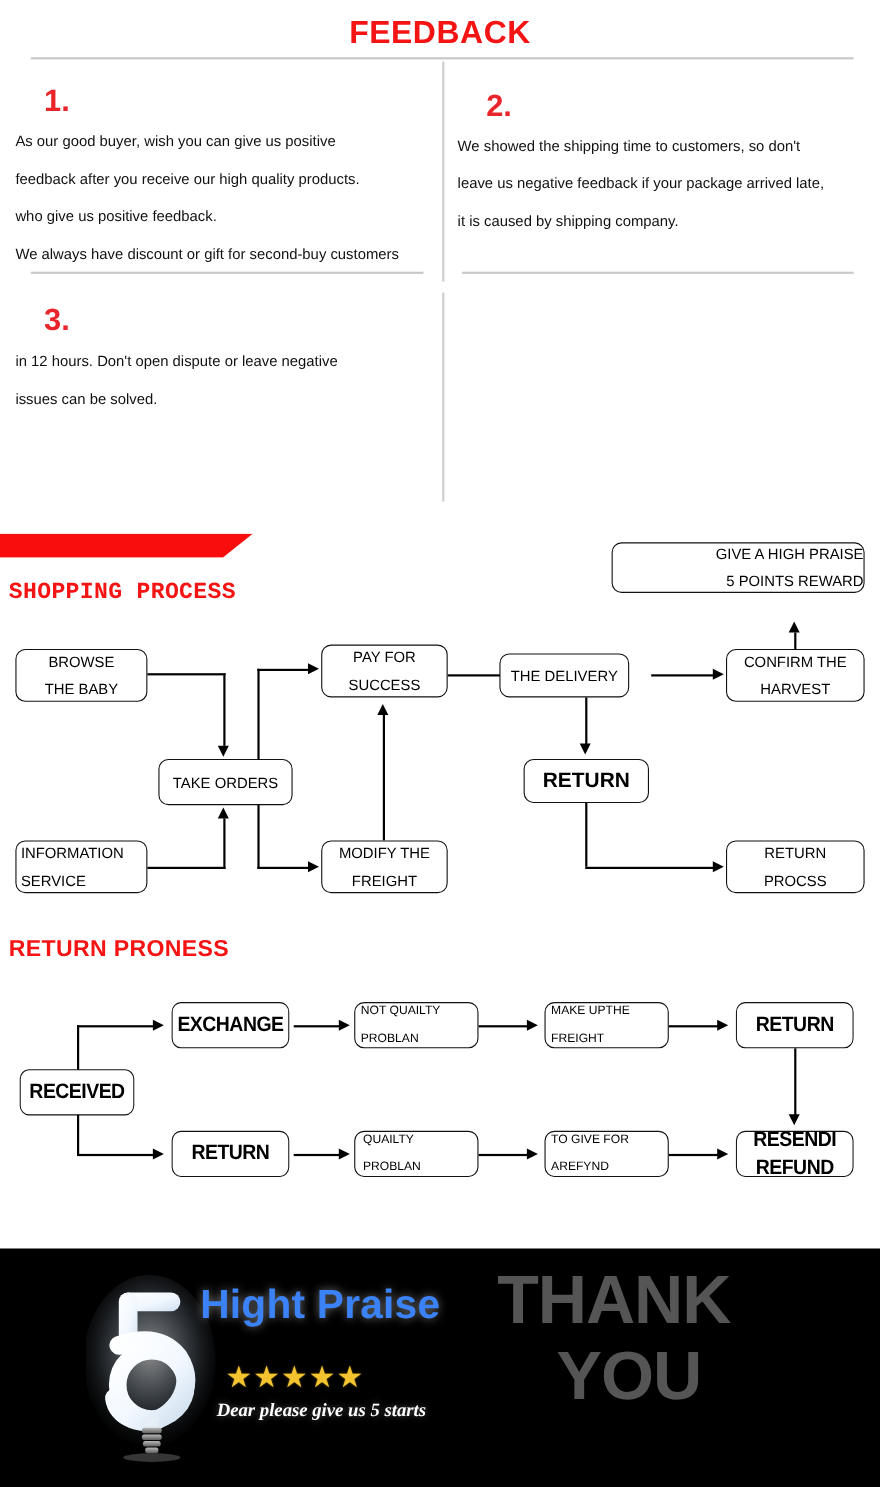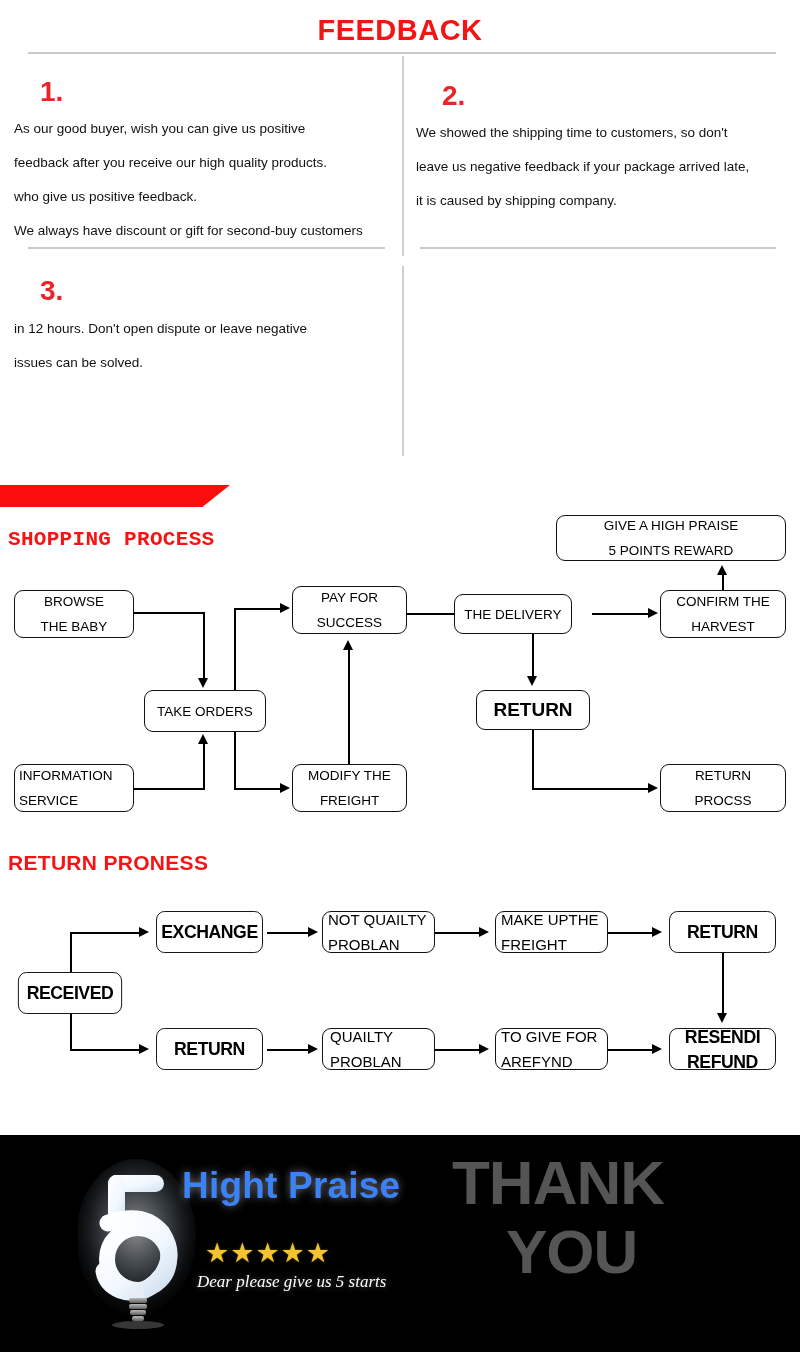--- a/index.html
+++ b/index.html
@@ -43,21 +43,21 @@
   
   .fbox{
     position:absolute;box-sizing:border-box;
     border:1.6px solid #111;border-radius:9px;background:#fff;
     display:flex;flex-direction:column;align-items:center;justify-content:center;
     color:#000;text-align:center;overflow:visible;z-index:3;
   }
   .fbox span{display:block;white-space:nowrap;}
   .fbox.sp1 span{line-height:25px;}
   .t-med{font-size:13.5px;}
-  .t-sm{font-size:15px;}
+  .t-sm{font-size:11px;}
   .t-big{font-size:19px;font-weight:bold;}
   .t-cond{font-size:19px;font-weight:bold;letter-spacing:-0.5px;
           font-family:"Liberation Sans Narrow","Liberation Sans",sans-serif;
           transform:scaleX(.93);}
 
   .ln{position:absolute;background:#000;z-index:1;}
   .lnh{height:1.8px;}
   .lnv{width:1.8px;}
   .arw{position:absolute;width:0;height:0;z-index:2;}
   .arw-r{border-top:5.5px solid transparent;border-bottom:5.5px solid transparent;border-left:10px solid #000;}
@@ -77,21 +77,21 @@
     font-size:37px;letter-spacing:.2px;
     text-shadow:0 0 9px rgba(255,255,255,.45);
   }
   #stars{
     position:absolute;left:205px;top:1237px;font-size:27px;letter-spacing:1px;
     color:#F4C430;
     text-shadow:0 0 2px #8a6d00;
   }
   #dear-line{
     position:absolute;left:197px;top:1272px;color:#fff;font-size:17px;
-    font-style:italic;font-weight:normal;
+    font-style:italic;font-weight:bold;
     font-family:"Liberation Serif","DejaVu Serif",serif;
     text-shadow:0 0 7px rgba(255,255,255,.35);
   }
   #thank-word{
     position:absolute;left:452px;top:1153px;color:#555;font-weight:bold;
     font-size:62px;letter-spacing:-1px;line-height:60px;
     font-family:"Liberation Sans Narrow","Liberation Sans",sans-serif;
   }
   #you-word{
     position:absolute;left:506px;top:1222px;color:#555;font-weight:bold;
@@ -154,21 +154,21 @@
   <span>MODIFY THE</span>
   <span>FREIGHT</span>
 </div>
 <div class="fbox t-med" style="left:454px;top:594px;width:118px;height:40px;">
   <span>THE DELIVERY</span>
 </div>
 <div class="fbox sp1 t-med" style="left:660px;top:590px;width:126px;height:48px;">
   <span>CONFIRM THE</span>
   <span>HARVEST</span>
 </div>
-<div class="fbox sp1 t-med" style="left:556px;top:515px;width:230px;height:46px;">
+<div class="fbox sp1 t-med" style="left:556px;top:493px;width:230px;height:46px;align-items:flex-end;">
   <span>GIVE A HIGH PRAISE</span>
   <span>5 POINTS REWARD</span>
 </div>
 <div class="fbox t-big" style="left:476px;top:690px;width:114px;height:40px;">
   <span>RETURN</span>
 </div>
 <div class="fbox sp1 t-med" style="left:660px;top:764px;width:126px;height:48px;">
   <span>RETURN</span>
   <span>PROCSS</span>
 </div>

